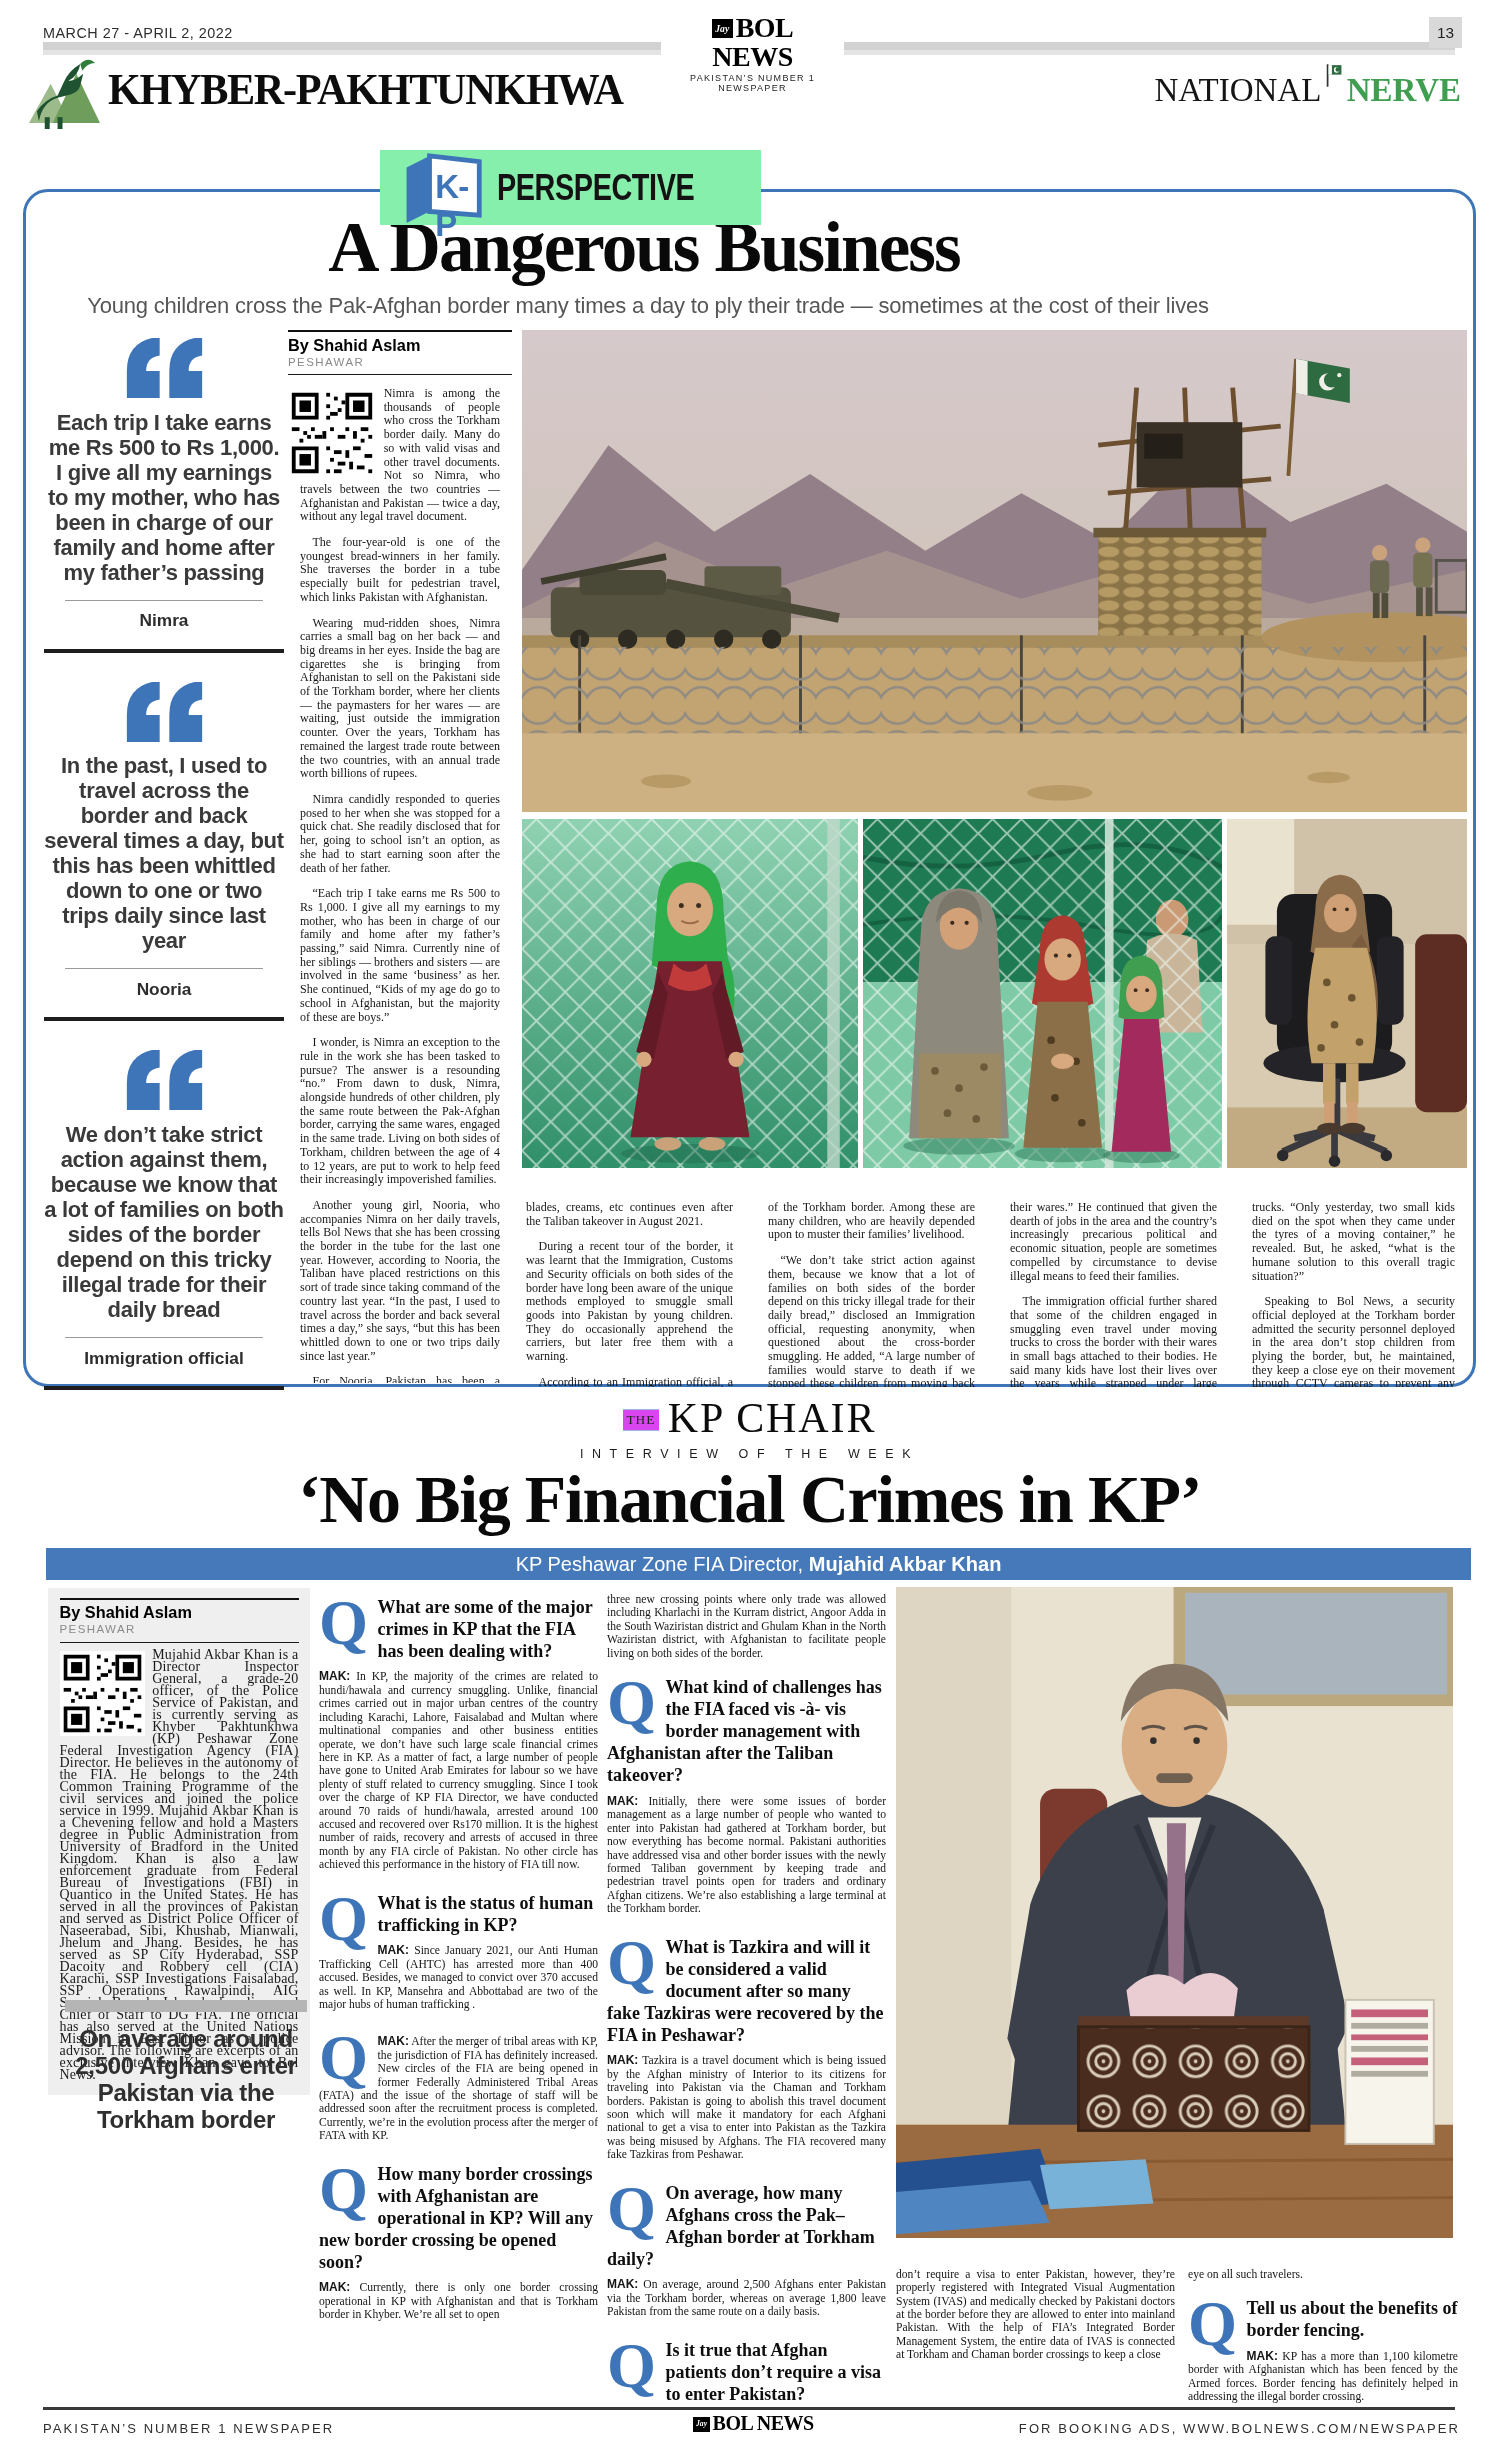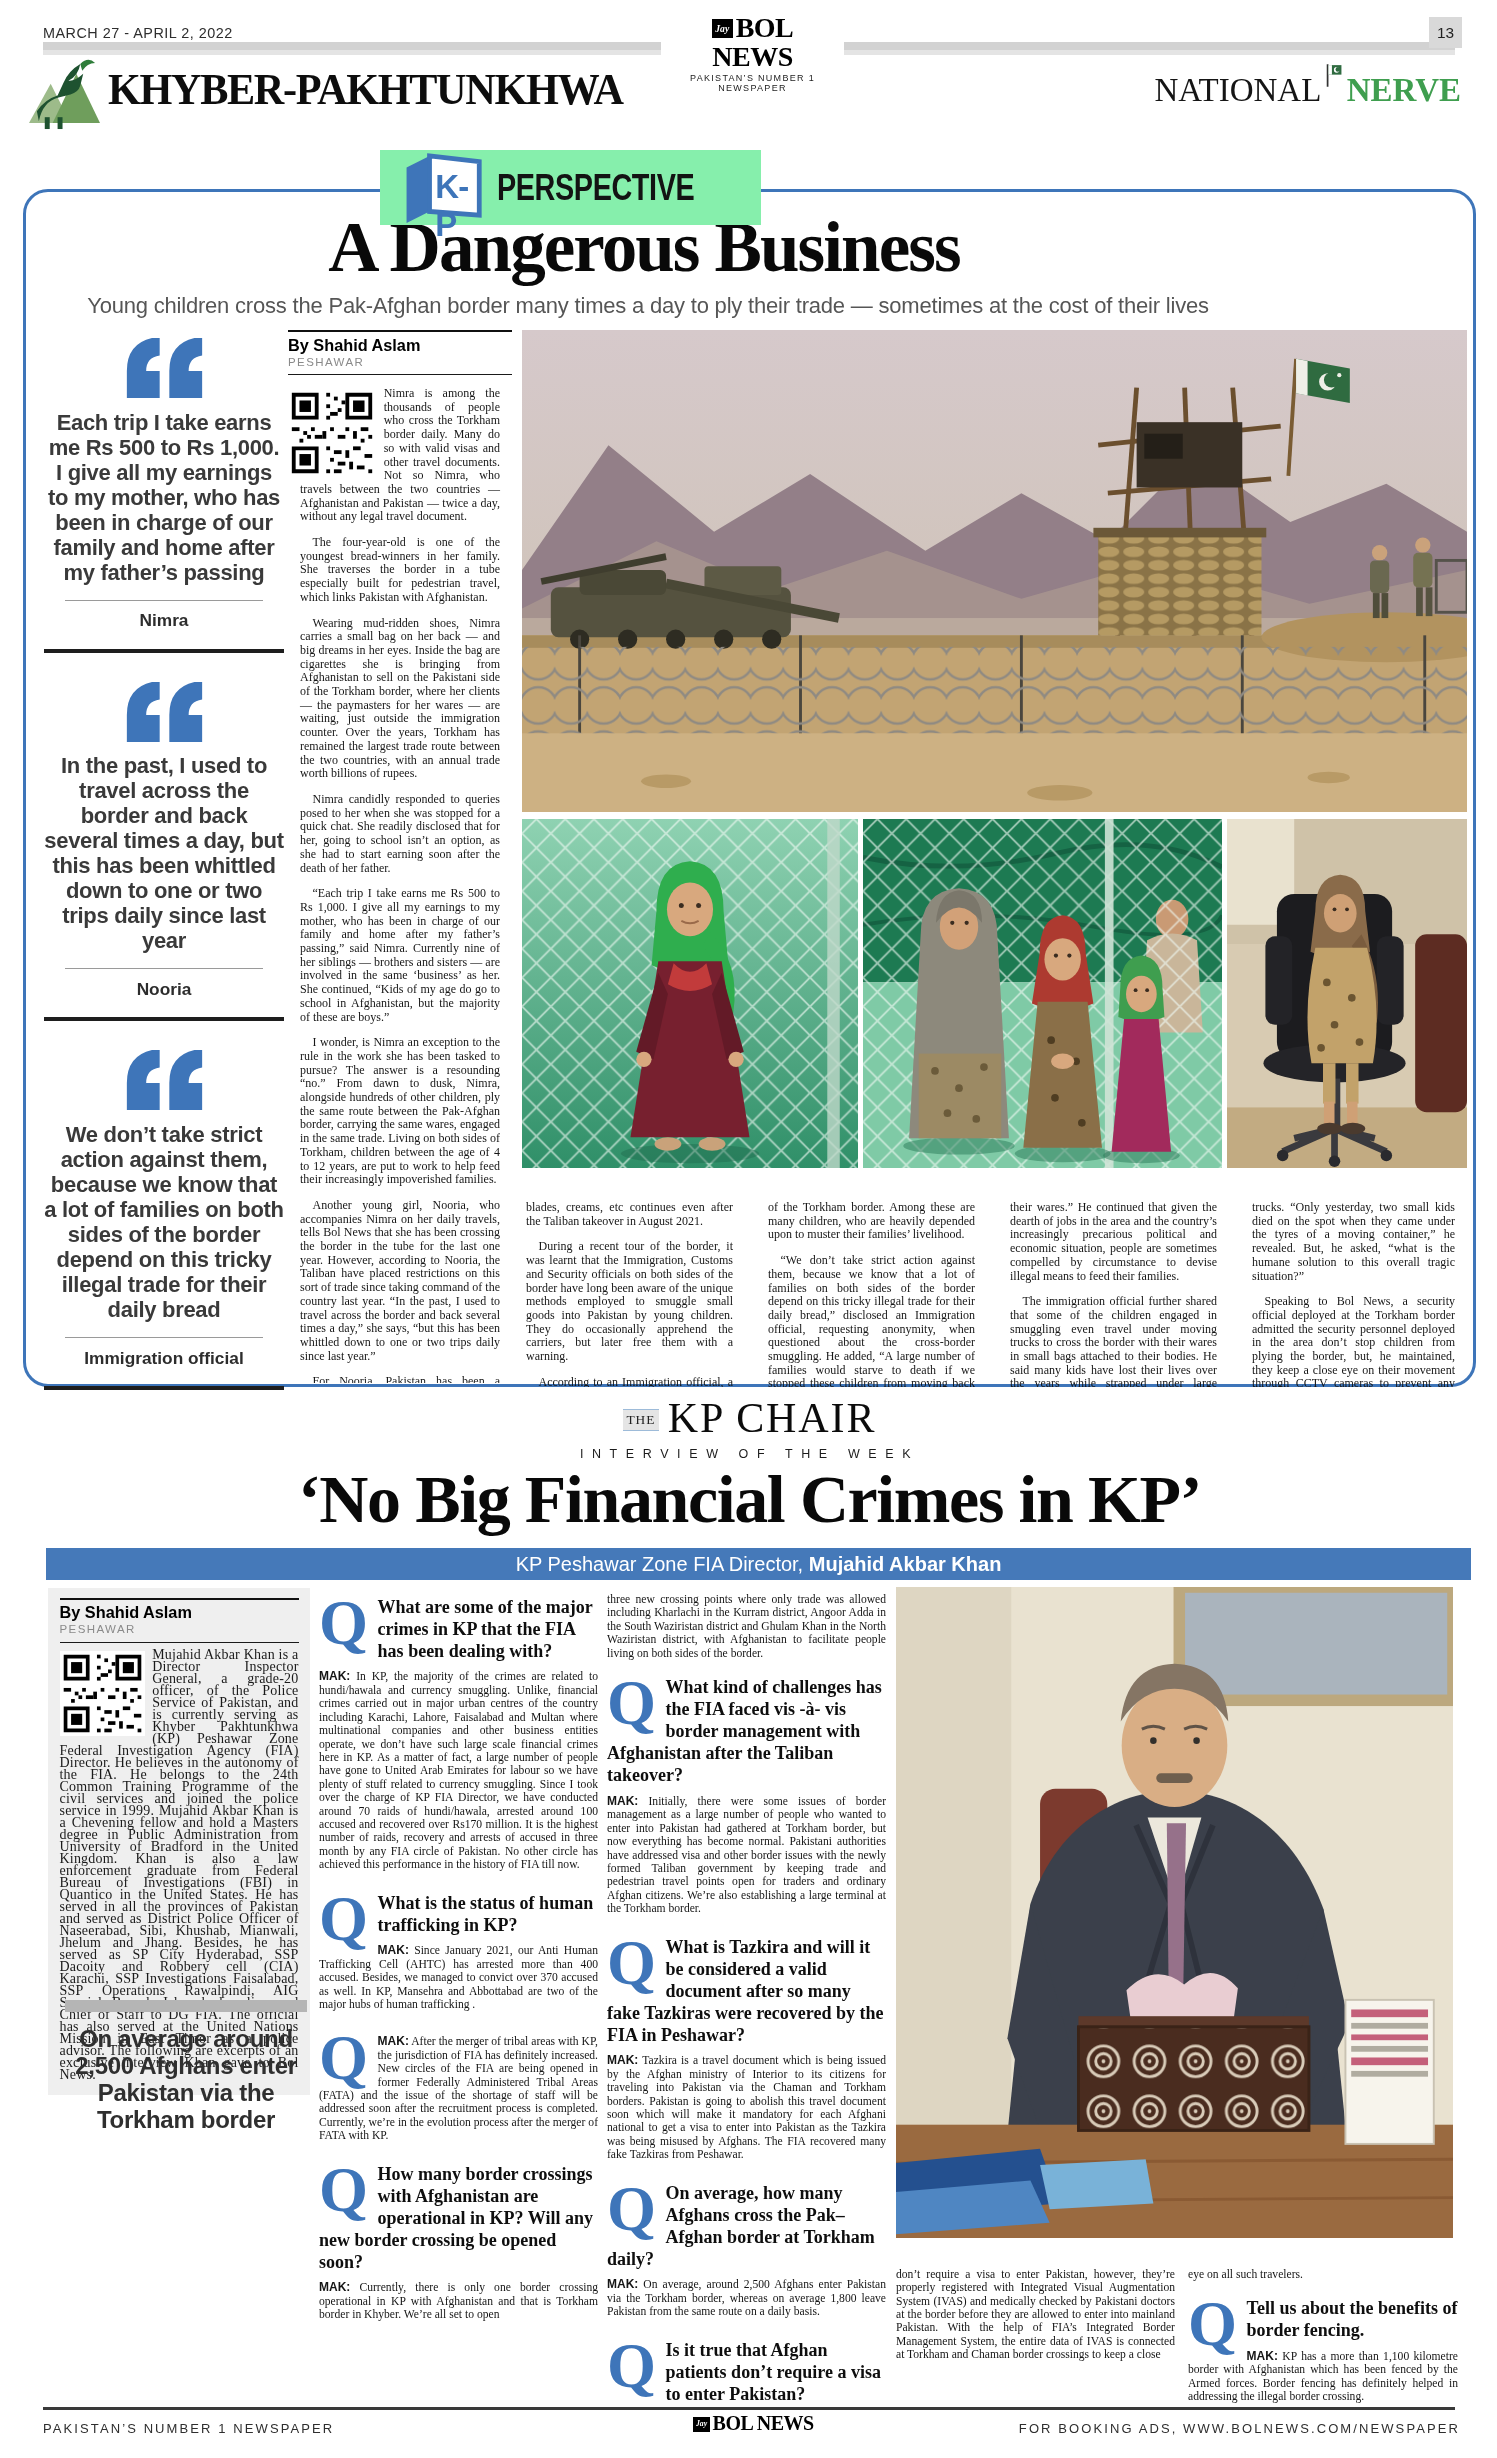--- a/index.html
+++ b/index.html
@@ -46,21 +46,21 @@
   .body-text{font-size:12px;line-height:13.7px;color:#161616;text-align:justify}
   .body-text p{margin:12px;text-indent:12.5px}
   .body-text p.noind{text-indent:0}
   .qrfloat{float:left;margin:1.9px 7.7px 2.9px 0}
 
   
   .photo{display:block}
   .photo svg{display:block;width:100%;height:100%}
 
   
-  .the-tag{display:inline-block;background:#e5e5e5;border-top:1.9px solid #9dbbd9;border-bottom:1.9px solid #9dbbd9;font:13.4px/17.3px "Liberation Serif",serif;letter-spacing:1px;padding:1px 3.8px;margin-right:8.6px;vertical-align:7.7px;color:#222}
+  .the-tag{display:inline-block;background:#d946ef;border-top:1.9px solid #9dbbd9;border-bottom:1.9px solid #9dbbd9;font:13.4px/17.3px "Liberation Serif",serif;letter-spacing:1px;padding:1px 3.8px;margin-right:8.6px;vertical-align:7.7px;color:#222}
   .kpchair{font:42px/46px "Liberation Serif",serif;letter-spacing:1.9px;color:#0b0b0b}
   .iotw{font:12.5px "Liberation Sans",sans-serif;letter-spacing:8.6px;color:#1c1c1c}
   .h2{font:bold 68px/75px "Liberation Serif",serif;letter-spacing:-1.4px;text-align:center;color:#090909}
   .band{background:#4579b9;color:#fff;font:20px/32px "Liberation Sans",sans-serif;text-align:center}
   .band b{font-weight:bold}
 
   
   .biobox{background:#efefef;padding:9.6px 11.5px 13.4px}
   .bio-text{font-size:14px;line-height:12px;letter-spacing:0.2px;text-align:justify;color:#1a1a1a}
   .pq-bar{height:11.5px;background:#b5b5b5;margin:0 auto 13.4px}

